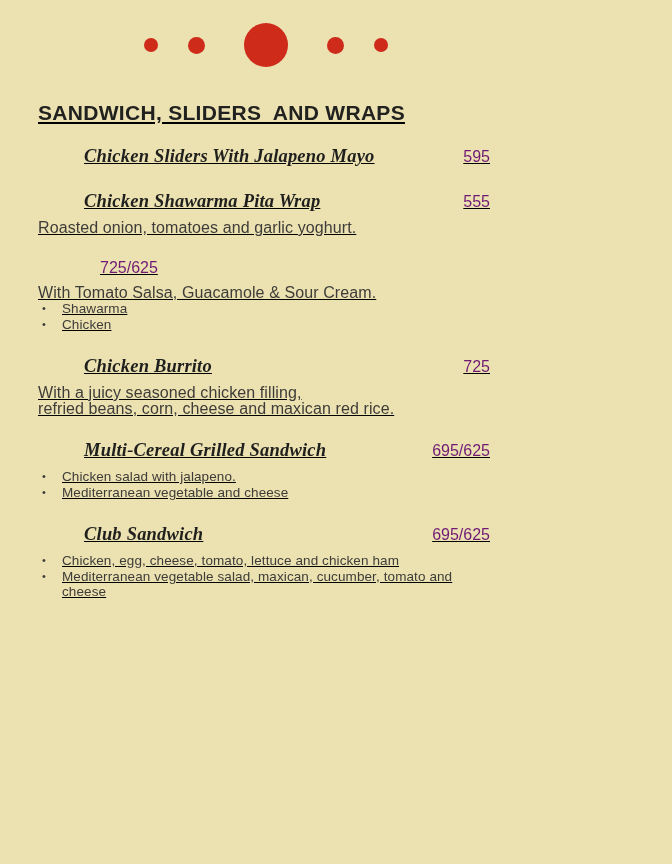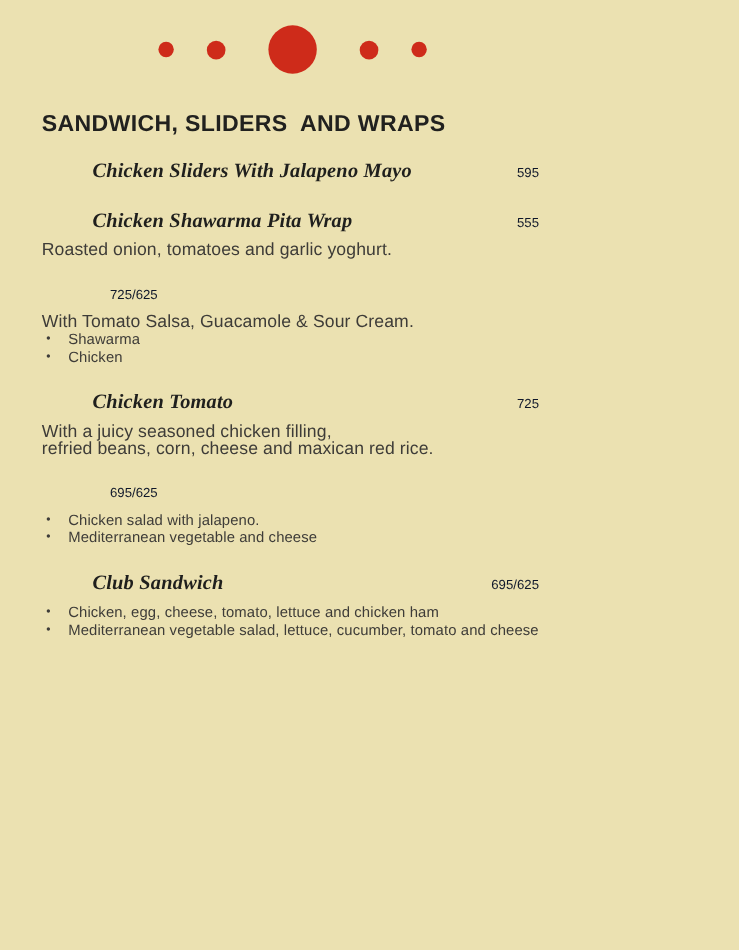--- a/index.html
+++ b/index.html
@@ -12,20 +12,21 @@
     width: 672px;
     height: 864px;
     background: var(--bg);
     font-family: "Liberation Sans", sans-serif;
     overflow: hidden;
   }
   .page {
     width: 532px;
     height: 864px;
     position: relative;
+    text-decoration: underline;
   }
   
   .dots {
     padding-top: 23px;
     height: 67px;
     display: flex;
     justify-content: center;
     align-items: center;
     gap: 30px;
   }
@@ -62,23 +63,23 @@
     margin: 0;
     font-family: "Liberation Serif", "DejaVu Serif", serif;
     font-style: italic;
     font-weight: 700;
     font-size: 18.5px;
     line-height: 22px;
     letter-spacing: 0.2px;
     color: #1F1F1D;
   }
   .item-price {
-    font-size: 12px;
+    font-size: 16px;
     line-height: 18px;
-    color: #0f172a;
+    color: #701a75;
     white-space: nowrap;
     padding-left: 16px;
   }
   .desc {
     margin: 8px 0 0 0;
     font-size: 16px;
     line-height: 15.5px;
     letter-spacing: 0.1px;
     color: #3E3C38;
     white-space: pre-line;
@@ -146,43 +147,44 @@
         </div>
         <p class="desc">With Tomato Salsa, Guacamole &amp; Sour Cream.</p>
         <ul class="opts">
           <li>Shawarma</li>
           <li>Chicken</li>
         </ul>
       </div>
 
       <div class="item">
         <div class="item-head">
-          <h2 class="item-name">Chicken Tomato</h2>
+          <h2 class="item-name">Chicken Burrito</h2>
           <span class="item-price">725</span>
         </div>
         <p class="desc">With a juicy seasoned chicken filling,
 refried beans, corn, cheese and maxican red rice.</p>
       </div>
 
       <div class="item">
         <div class="item-head">
+          <h2 class="item-name">Multi-Cereal Grilled Sandwich</h2>
           <span class="item-price">695/625</span>
         </div>
         <ul class="opts">
           <li>Chicken salad with jalapeno.</li>
           <li>Mediterranean vegetable and cheese</li>
         </ul>
       </div>
 
       <div class="item">
         <div class="item-head">
           <h2 class="item-name">Club Sandwich</h2>
           <span class="item-price">695/625</span>
         </div>
         <ul class="opts">
           <li>Chicken, egg, cheese, tomato, lettuce and chicken ham</li>
-          <li>Mediterranean vegetable salad, lettuce, cucumber, tomato and cheese</li>
+          <li>Mediterranean vegetable salad, maxican, cucumber, tomato and cheese</li>
         </ul>
       </div>
 
     </div>
   </div>
 </div>
 
 </body></html>

